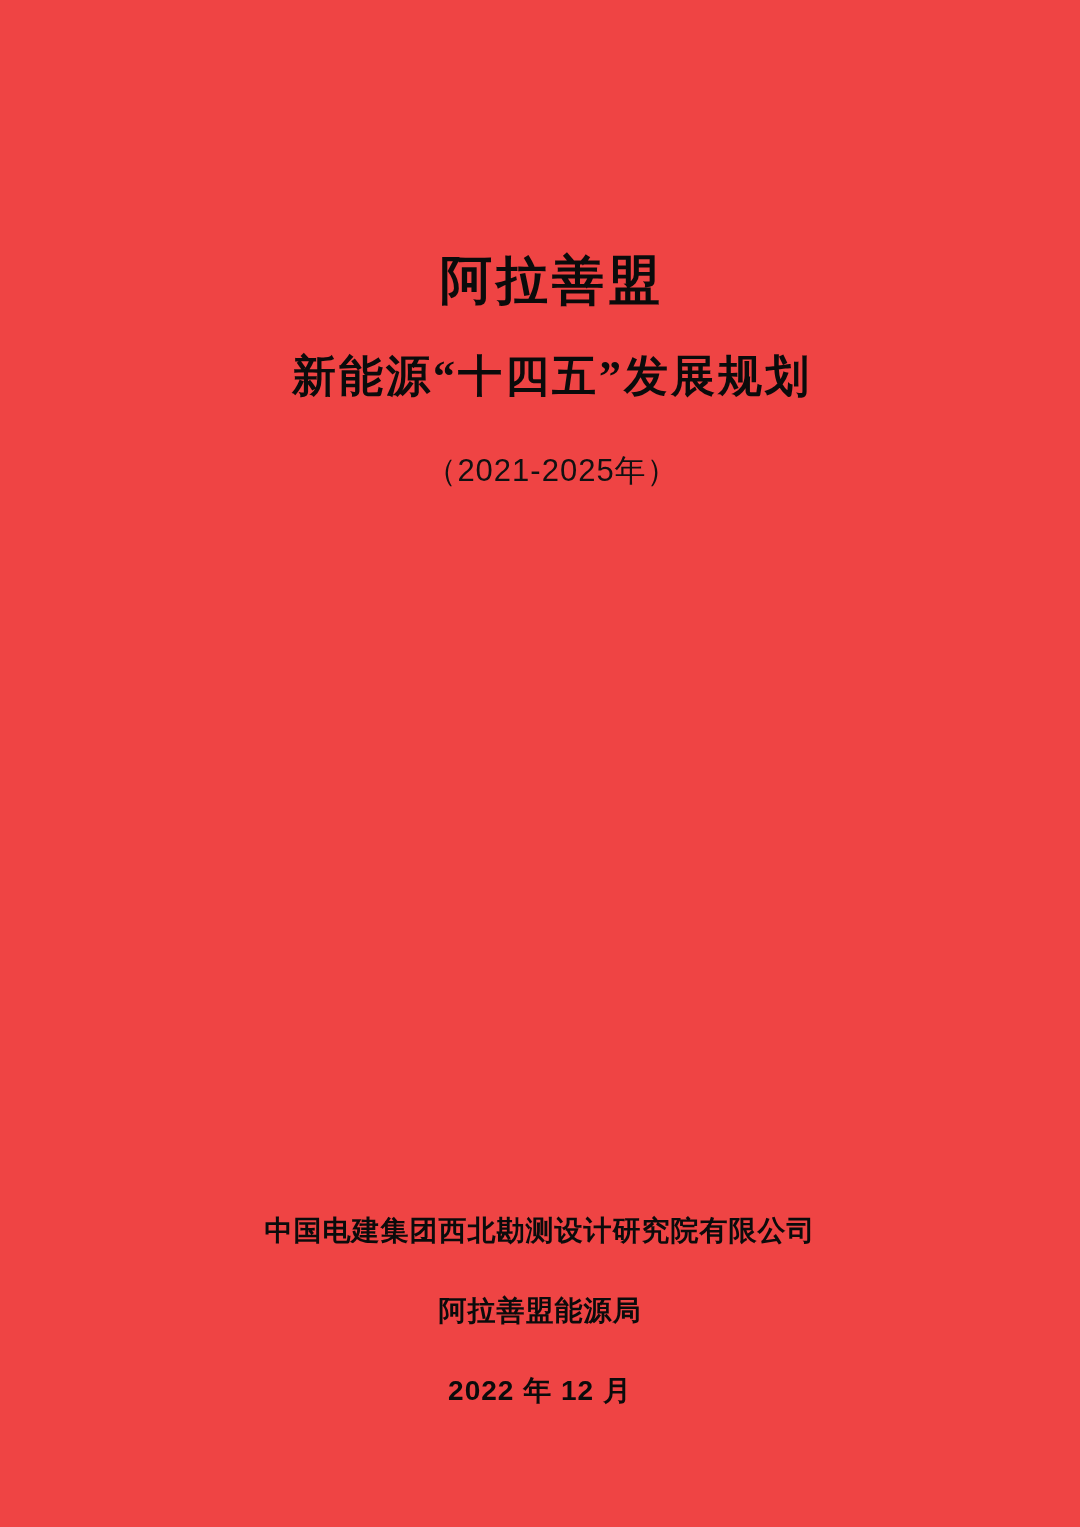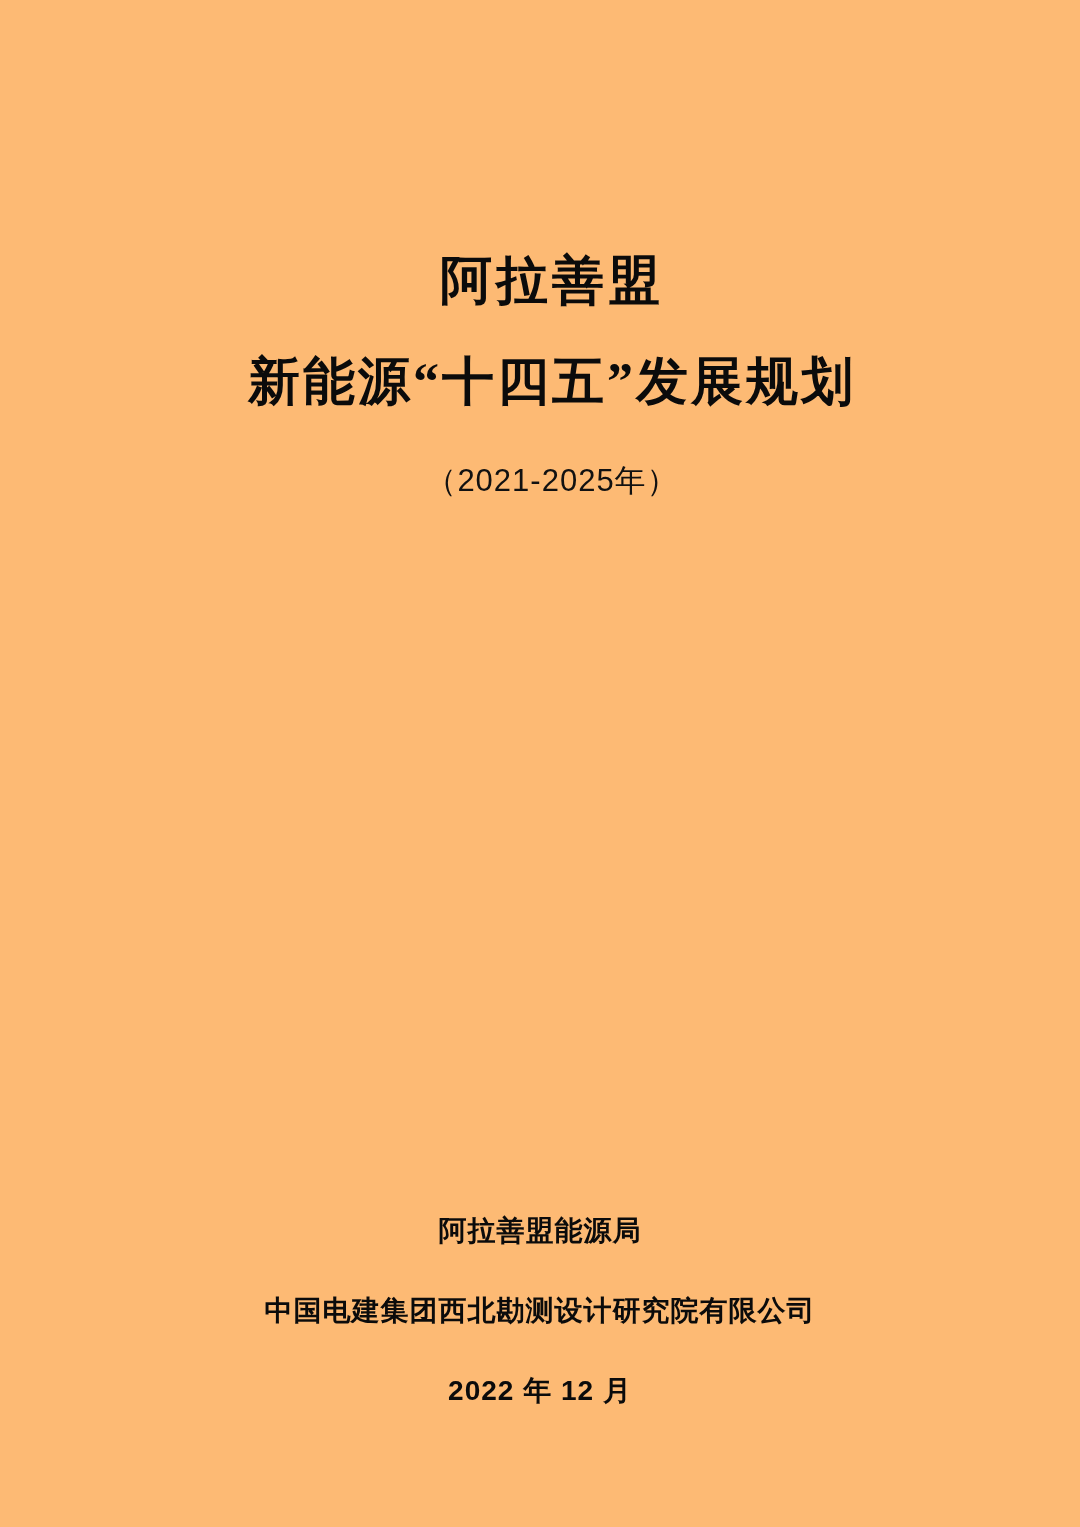--- a/index.html
+++ b/index.html
@@ -13,21 +13,21 @@
     height: 1527px;
     position: relative;
     font-family: "Liberation Serif", "DejaVu Serif", serif;
     color: #000000;
     overflow: hidden;
   }
 
   .page {
     position: absolute;
     inset: 0;
-    background: #fdba74;
+    background: #ef4444;
     display: flex;
     flex-direction: column;
     align-items: center;
     padding-left: 24px;
   }
 
   
   .title-block {
     width: 100%;
     margin-top: 248px;
@@ -38,21 +38,21 @@
     font-family: "Liberation Serif", "DejaVu Serif", serif;
     font-size: 52px;
     font-weight: 700;
     letter-spacing: 4px;
     line-height: 1.25;
     color: #0b0b0b;
   }
 
   .title-line-2 {
     font-family: "Liberation Serif", "DejaVu Serif", serif;
-    font-size: 52px;
+    font-size: 44px;
     font-weight: 700;
     letter-spacing: 3px;
     line-height: 1.25;
     margin-top: 36px;
     color: #0b0b0b;
   }
 
   .title-period {
     font-family: "Liberation Sans", "DejaVu Sans", sans-serif;
     font-size: 31px;
@@ -98,18 +98,18 @@
 
 <div class="page">
 
   <div class="title-block">
     <div class="title-line-1">阿拉善盟</div>
     <div class="title-line-2">新能源“十四五”发展规划</div>
     <div class="title-period">（2021-2025年）</div>
   </div>
 
   <div class="issuer-block">
+    <div class="issuer-line">中国电建集团西北勘测设计研究院有限公司</div>
     <div class="issuer-line">阿拉善盟能源局</div>
-    <div class="issuer-line">中国电建集团西北勘测设计研究院有限公司</div>
     <div class="issuer-date">2022 年 12 月</div>
   </div>
 
 </div>
 
 </body></html>

